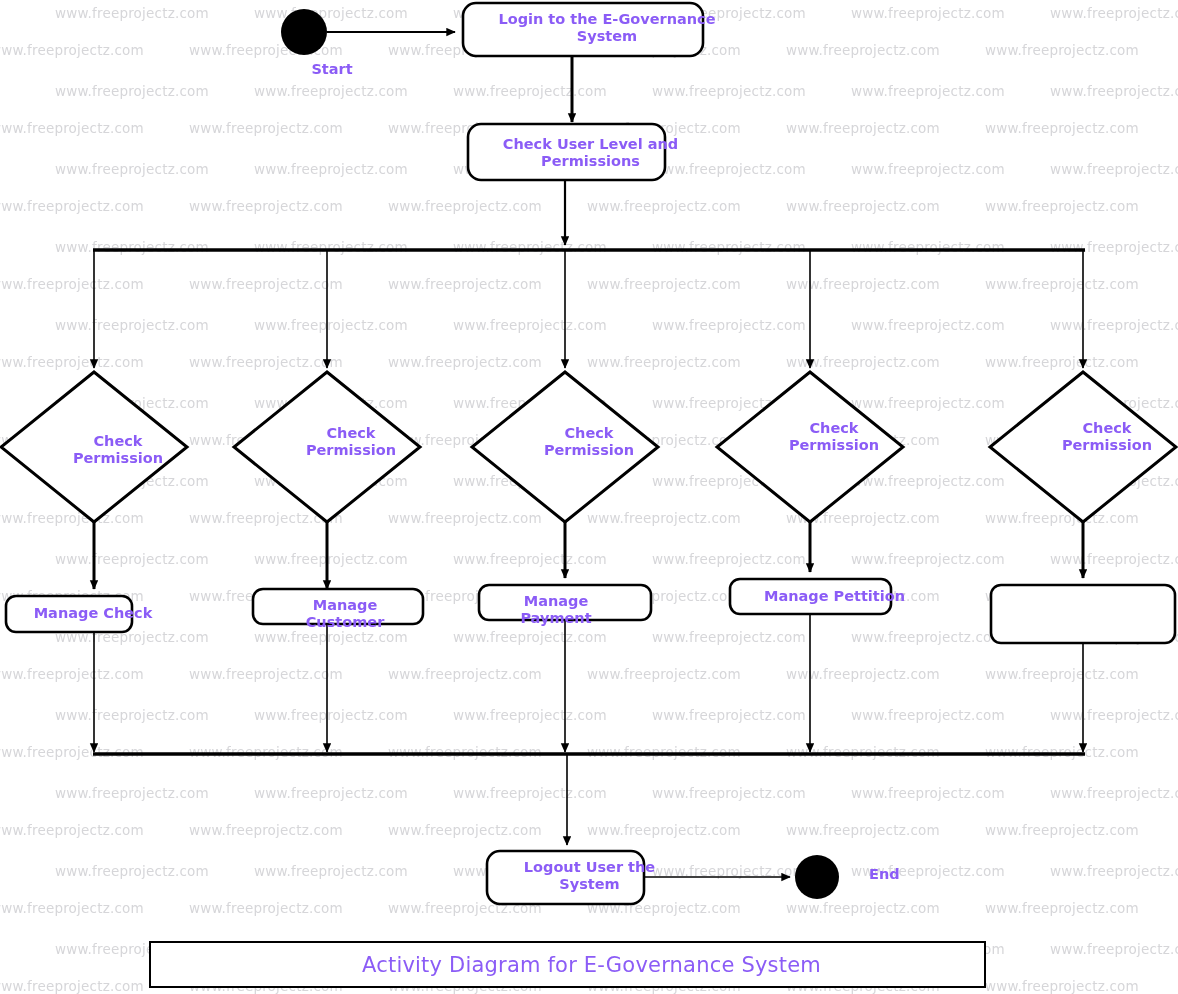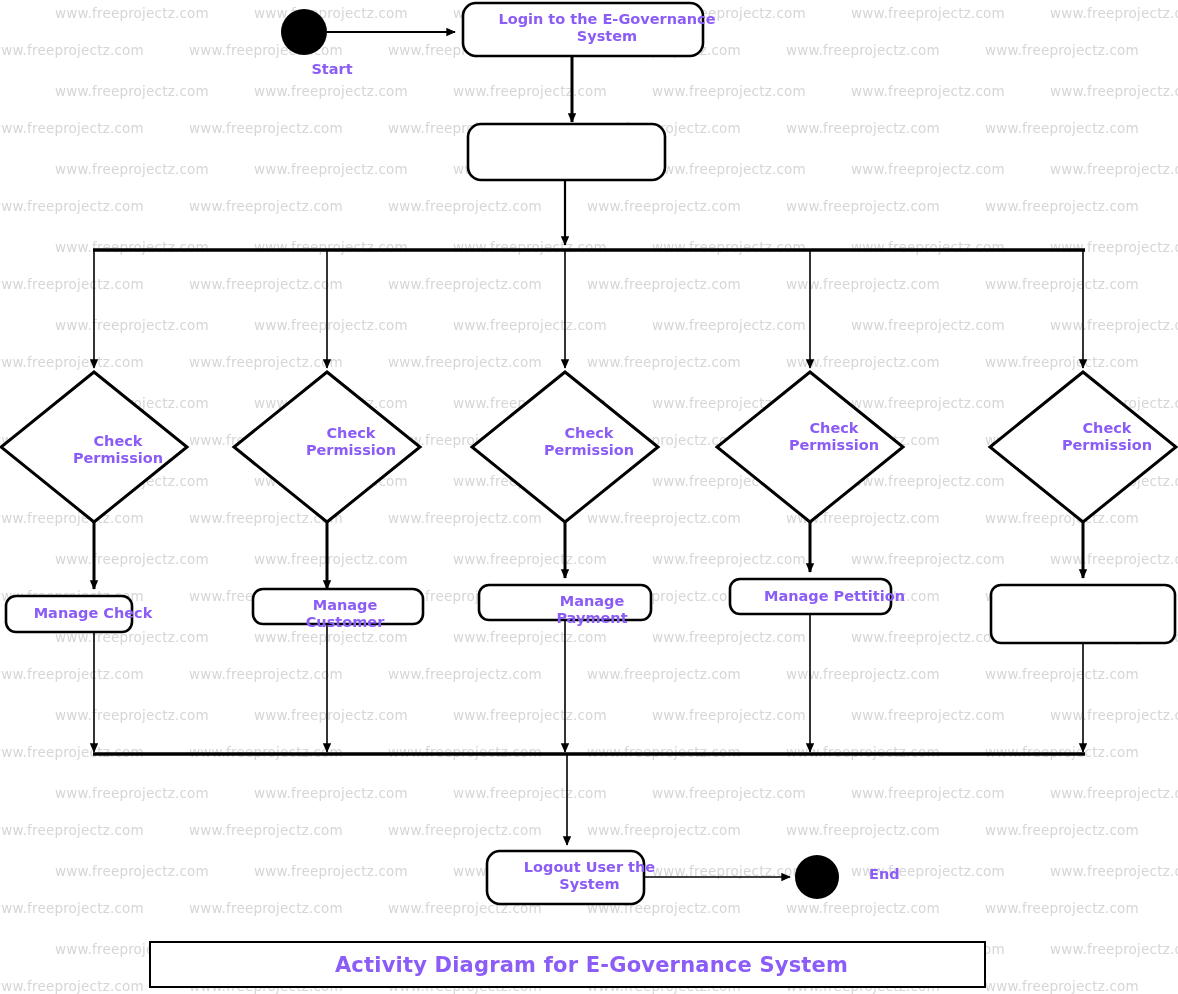--- a/index.html
+++ b/index.html
@@ -57,21 +57,21 @@
     line-height: 1.15;
     white-space: pre-line;
     pointer-events: none;
     margin-left: 24px;
   }
   .act-label { font-size: 14.5px; }
   .dec-label { font-size: 14.5px; }
   .term-label { font-size: 14.5px; }
   .title-label {
     font-size: 21px;
-    font-weight: bold;
+    font-weight: normal;
     letter-spacing: 0.2px;
   }
 </style>
 </head>
 <body>
 
 <div id="canvas">
 
   <div id="watermark-layer">
       <span class="wm" style="left: 55px; top: 5px; color: rgb(214, 214, 217);">www.freeprojectz.com</span>
@@ -301,35 +301,37 @@
       <polygon points="1083,372 1176,447 1083,522 990,447" fill="#ffffff" stroke="#000000" stroke-width="3"></polygon>
 
       <rect x="150" y="942" width="835" height="45" fill="#ffffff" stroke="#000000" stroke-width="2"></rect>
     </svg>
 
     <div class="node-label term-label" style="left:262px; top:61px; width:92px;">Start</div>
 
     <div class="node-label act-label" style="left:463px; top:11px; width:240px;">Login to the E-Governance
 System</div>
 
+    <div class="node-label act-label" style="left:468px; top:136px; width:197px;">Check User Level and
+Permissions</div>
 
     <div class="node-label dec-label" style="left:24px; top:433px; width:140px;">Check
 Permission</div>
     <div class="node-label dec-label" style="left:257px; top:425px; width:140px;">Check
 Permission</div>
     <div class="node-label dec-label" style="left:495px; top:425px; width:140px;">Check
 Permission</div>
     <div class="node-label dec-label" style="left:740px; top:420px; width:140px;">Check
 Permission</div>
     <div class="node-label dec-label" style="left:1013px; top:420px; width:140px;">Check
 Permission</div>
 
     <div class="node-label act-label" style="left:6px; top:605px; width:126px;">Manage Check</div>
     <div class="node-label act-label" style="left:253px; top:597px; width:136px;">Manage Customer</div>
-    <div class="node-label act-label" style="left:498px; top:593px; width:140px;text-align:center;">Manage Payment</div>
+    <div class="node-label act-label" style="left:462px; top:593px; width:140px;text-align:center;">Manage Payment</div>
     <div class="node-label act-label" style="left:730px; top:588px; width:161px;">Manage Pettition</div>
 
     <div class="node-label act-label" style="left:487px; top:859px; width:157px;">Logout User the
 System</div>
 
     <div class="node-label term-label" style="left:845px; top:866px; width:60px; text-align:left;">End</div>
 
     <div class="node-label title-label" style="left:150px; top:953px; width:835px;">Activity Diagram for E-Governance System</div>
   </div>
 </div>

